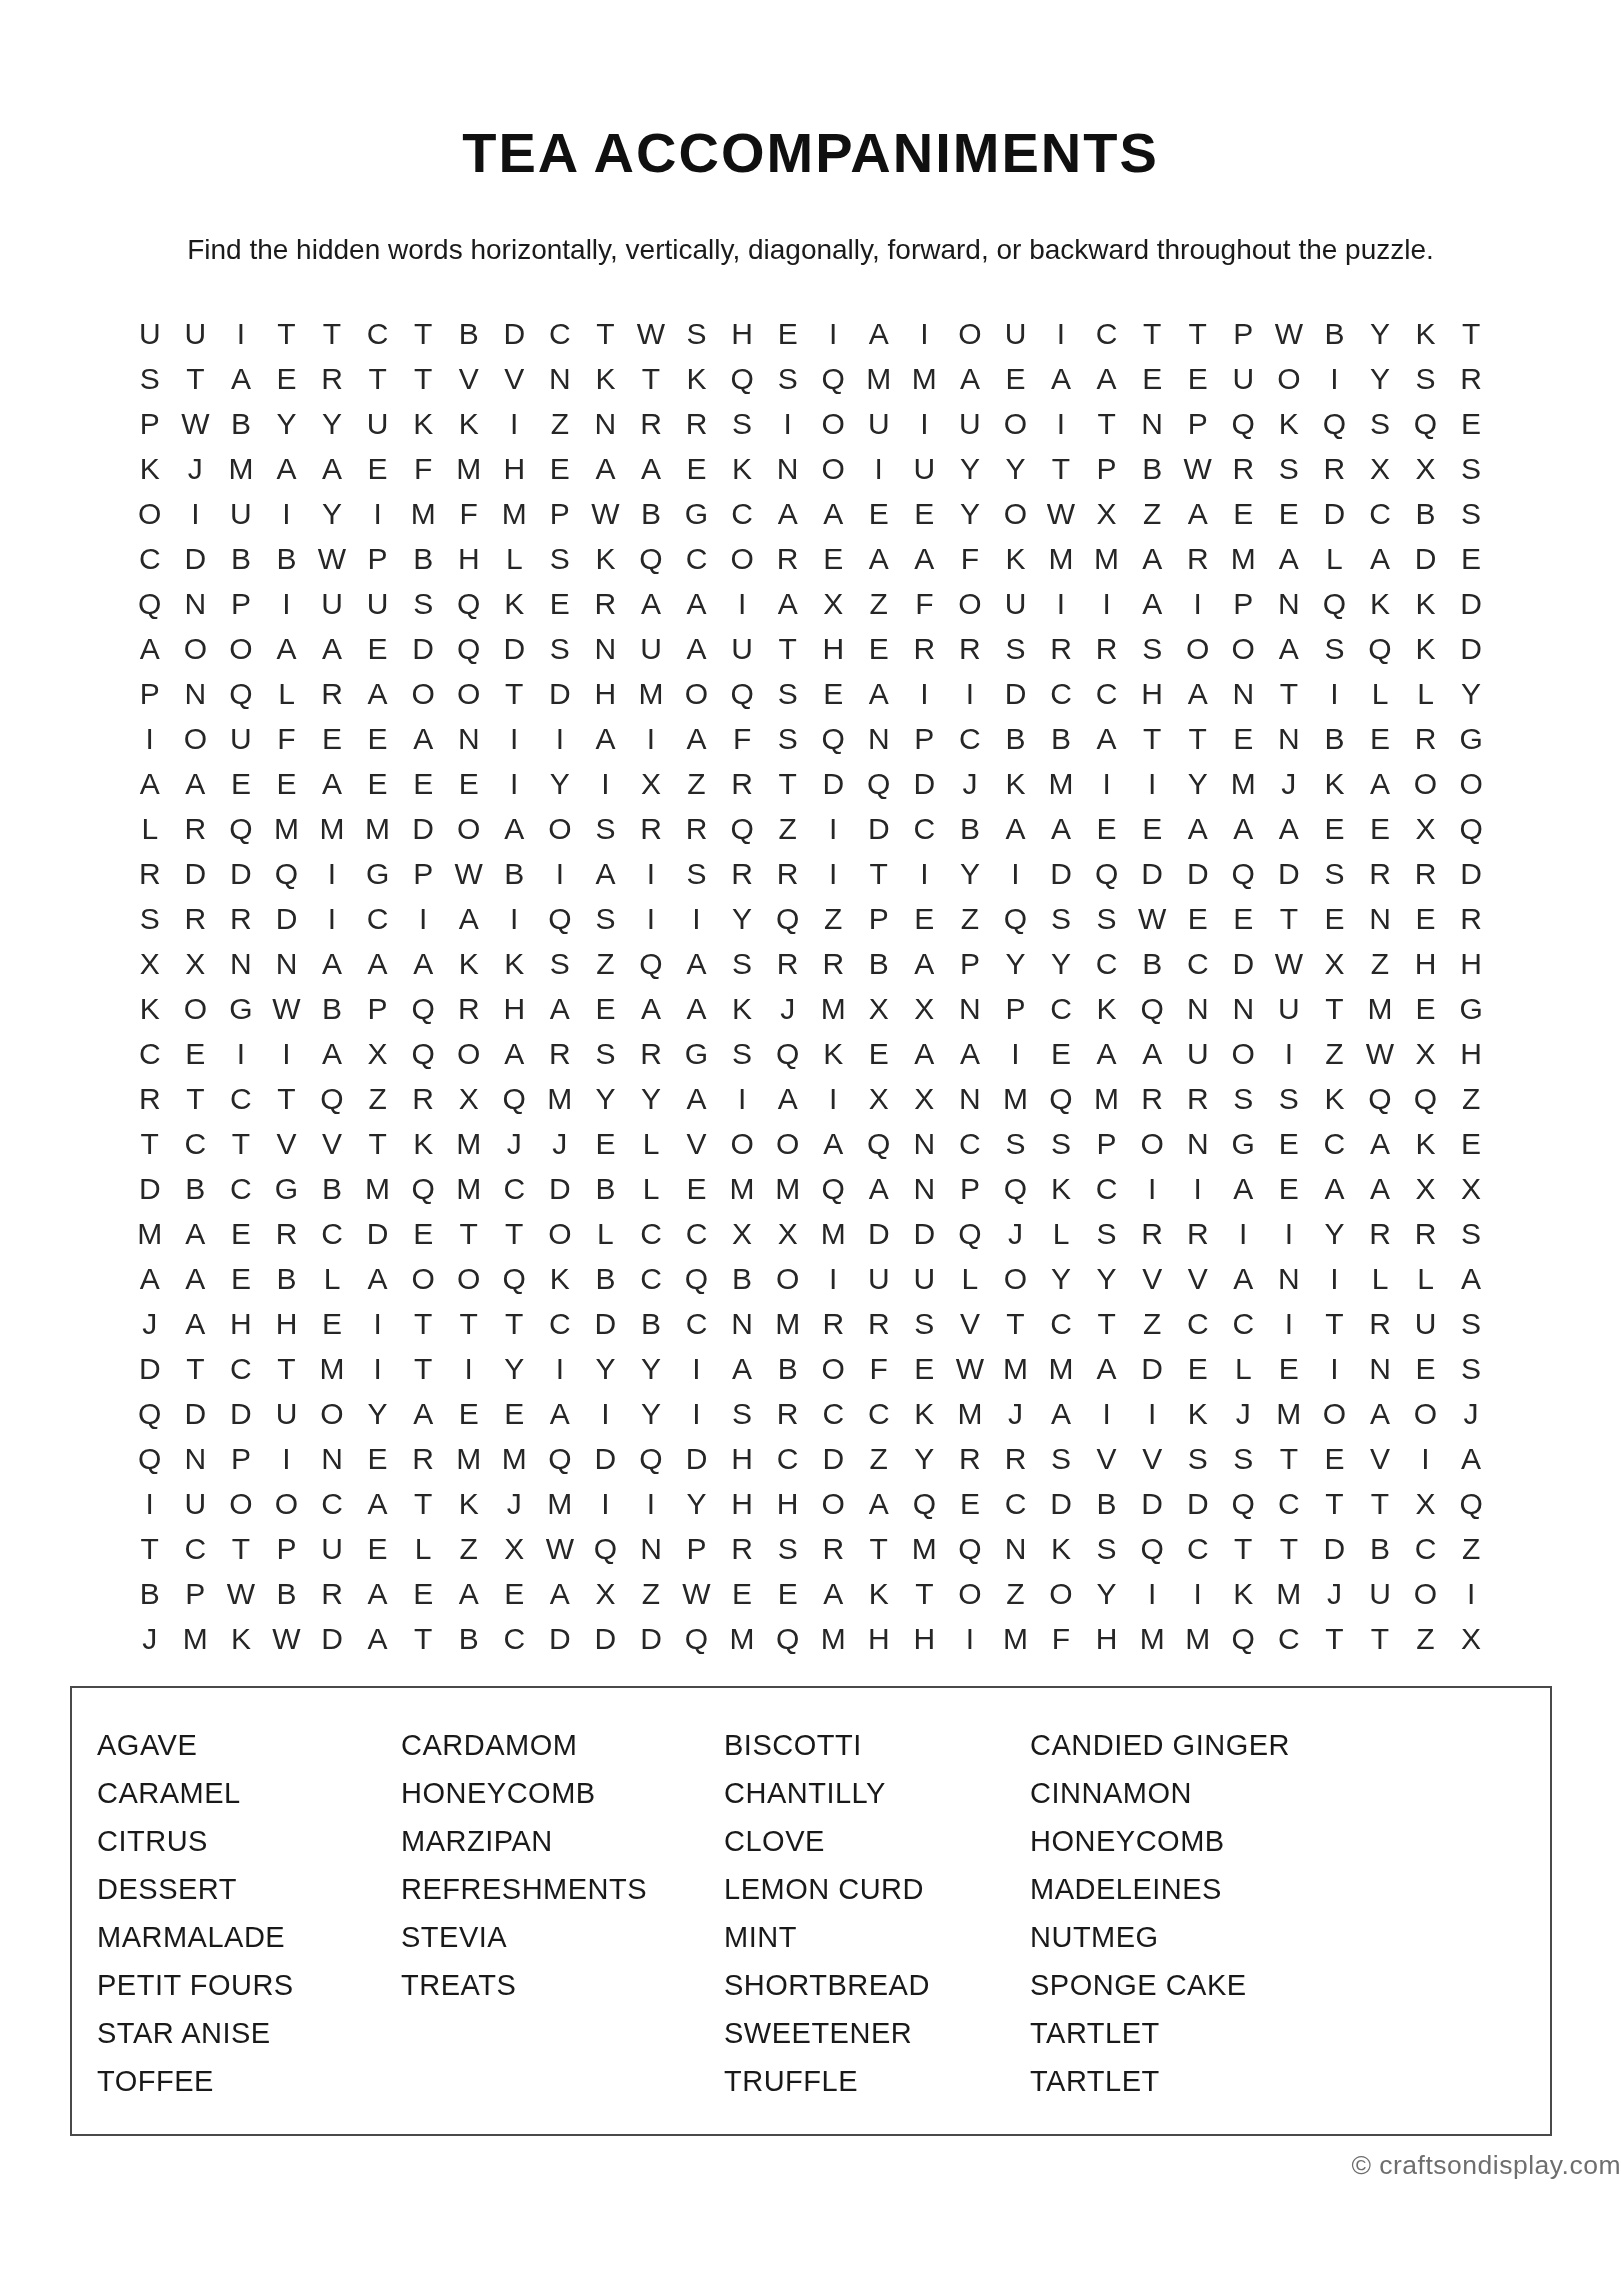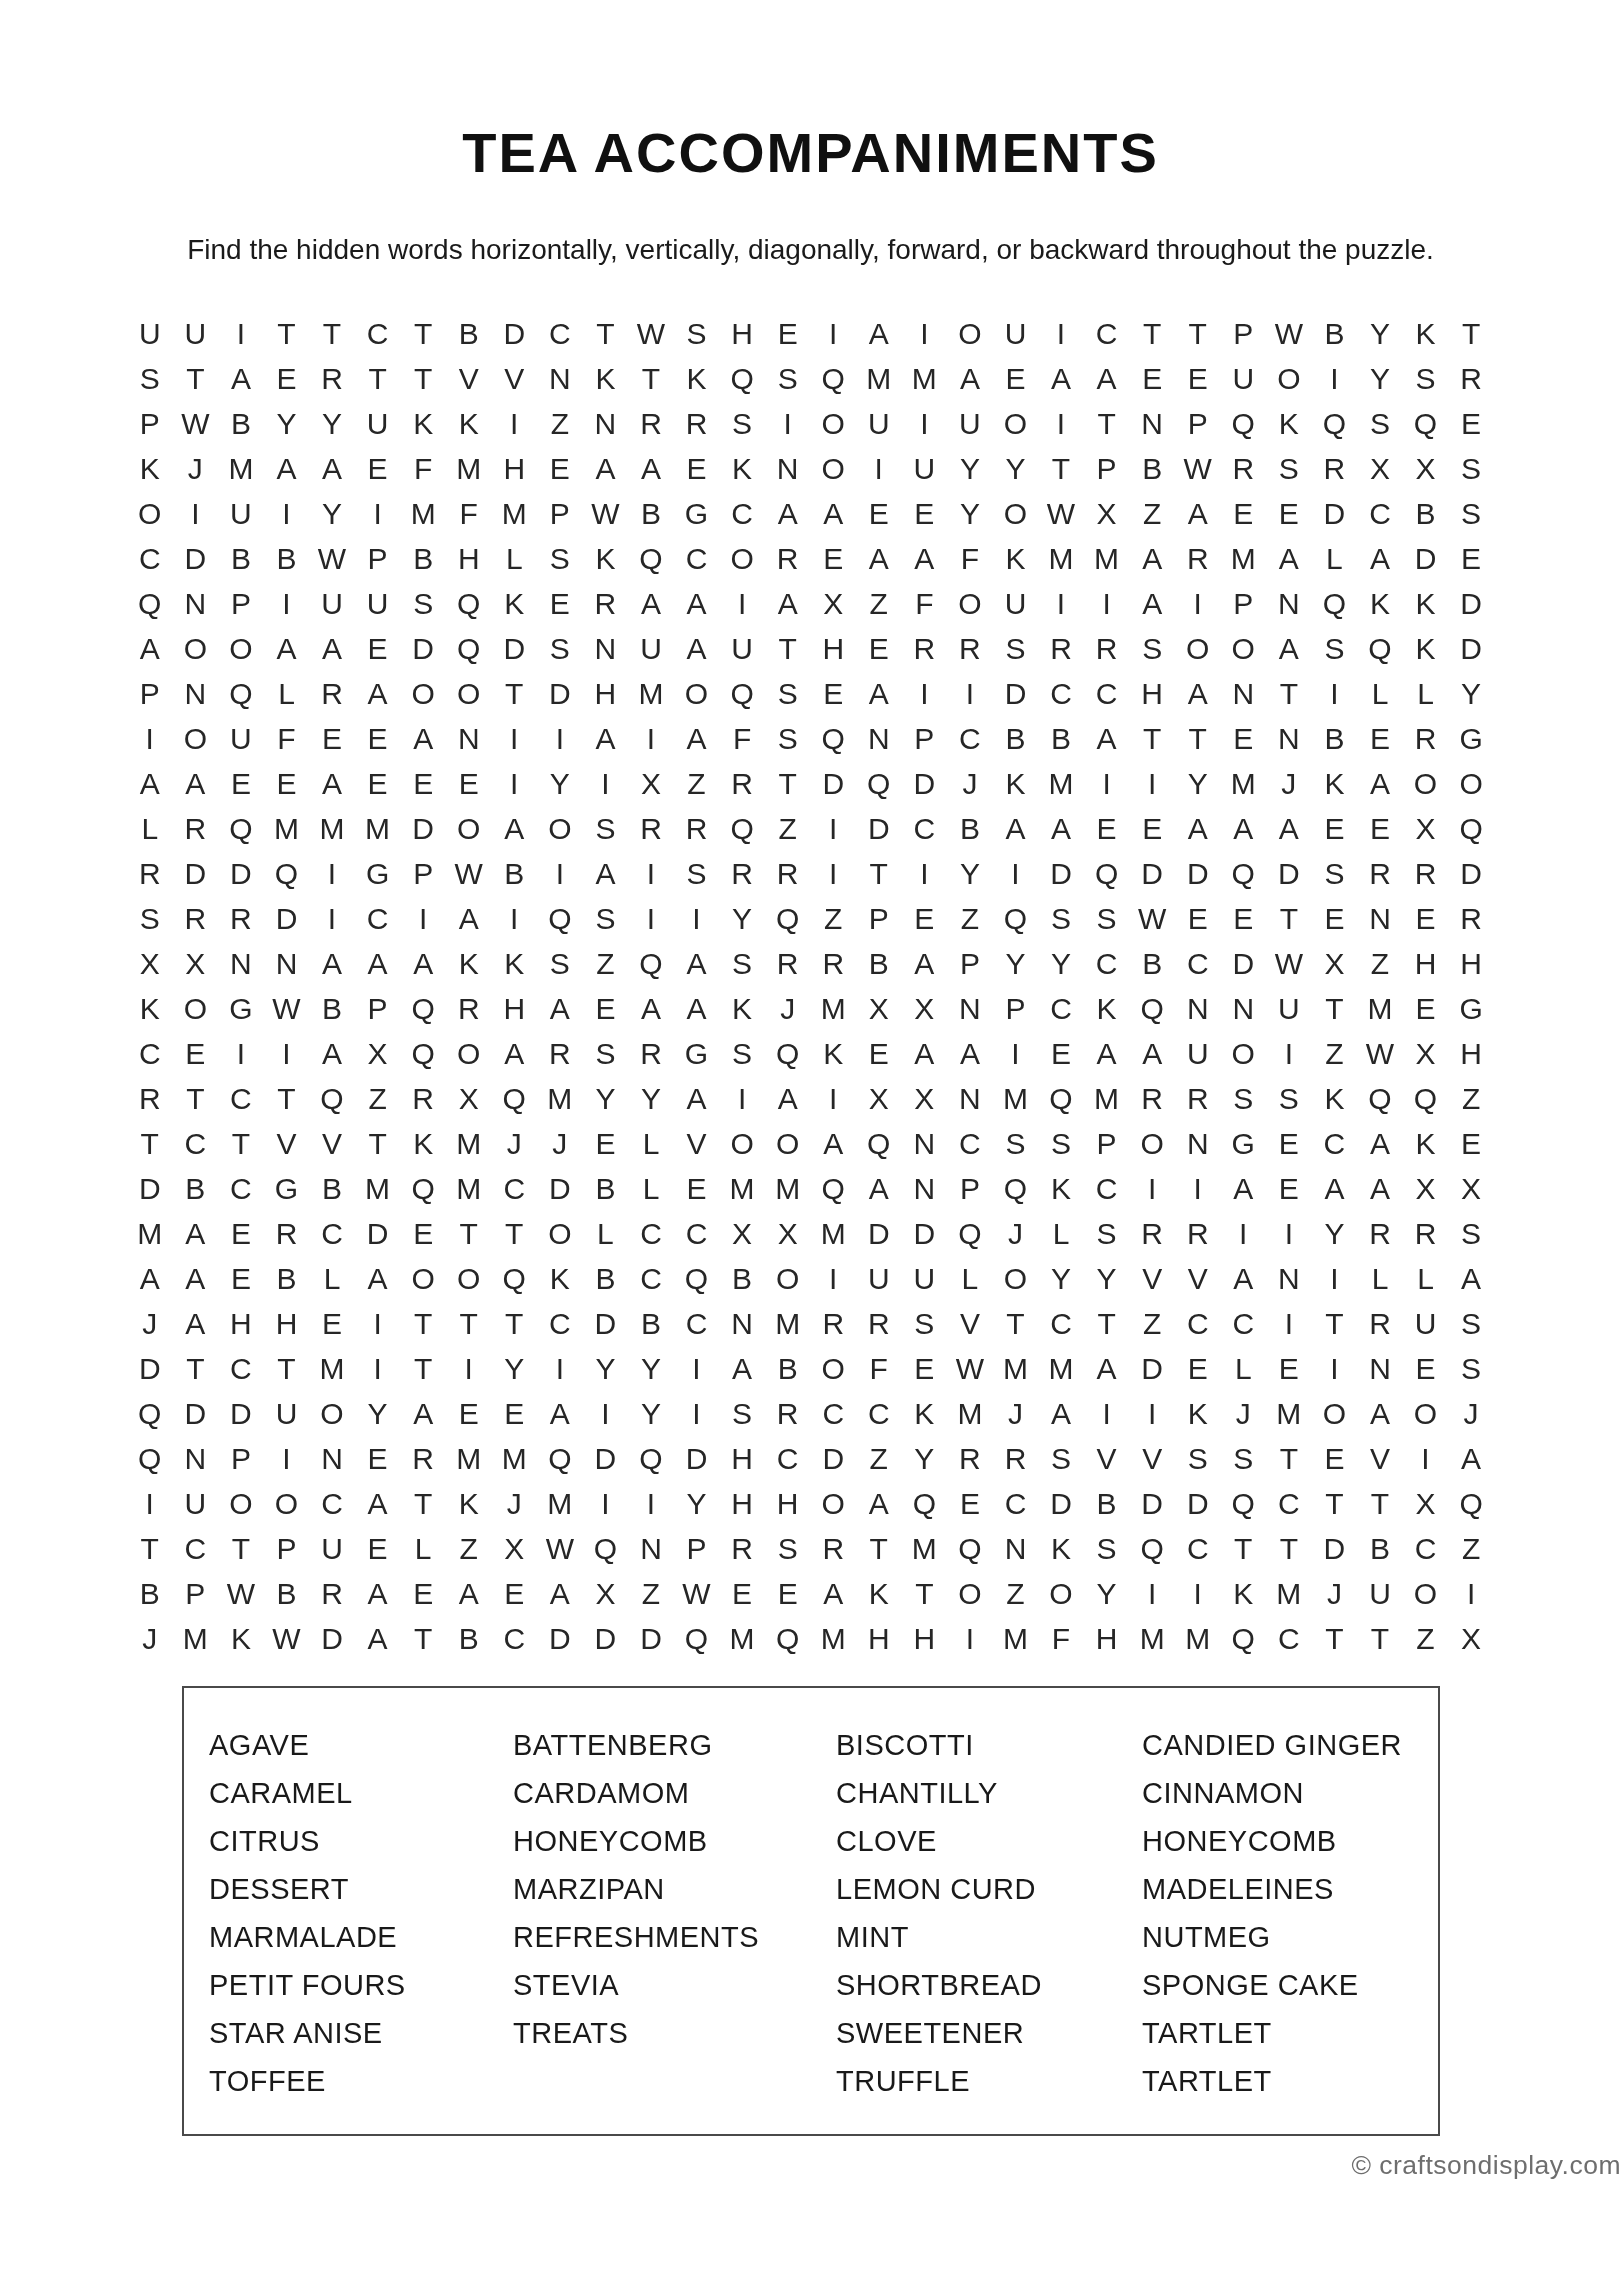--- a/index.html
+++ b/index.html
@@ -32,21 +32,21 @@
   .grid-row { display: flex; height: 45px; }
   .grid-cell {
     width: 46px;
     text-align: center;
     line-height: 45px;
     font-size: 30px;
     font-weight: 500;
     color: #262626;
   }
   .word-box {
-    width: 1258px;
+    width: 1482px;
     margin: 24.5px auto 0 auto;
     border: 2px solid #4a4a4a;
     padding: 33px 9.8px 29px 25.5px;
     display: grid;
     grid-template-columns: 304px 323px 306px auto;
   }
   .word-col { display: block; }
   .word-item {
     font-size: 29px;
     line-height: 48px;
@@ -1035,21 +1035,20 @@
         <div class="word-item">AGAVE</div>
         <div class="word-item">CARAMEL</div>
         <div class="word-item">CITRUS</div>
         <div class="word-item">DESSERT</div>
         <div class="word-item">MARMALADE</div>
         <div class="word-item">PETIT FOURS</div>
         <div class="word-item">STAR ANISE</div>
         <div class="word-item">TOFFEE</div>
       </div>
       <div class="word-col">
-        <div class="word-item">BATTENBERG</div>
         <div class="word-item">CARDAMOM</div>
         <div class="word-item">HONEYCOMB</div>
         <div class="word-item">MARZIPAN</div>
         <div class="word-item">REFRESHMENTS</div>
         <div class="word-item">STEVIA</div>
         <div class="word-item">TREATS</div>
       </div>
       <div class="word-col">
         <div class="word-item">BISCOTTI</div>
         <div class="word-item">CHANTILLY</div>

